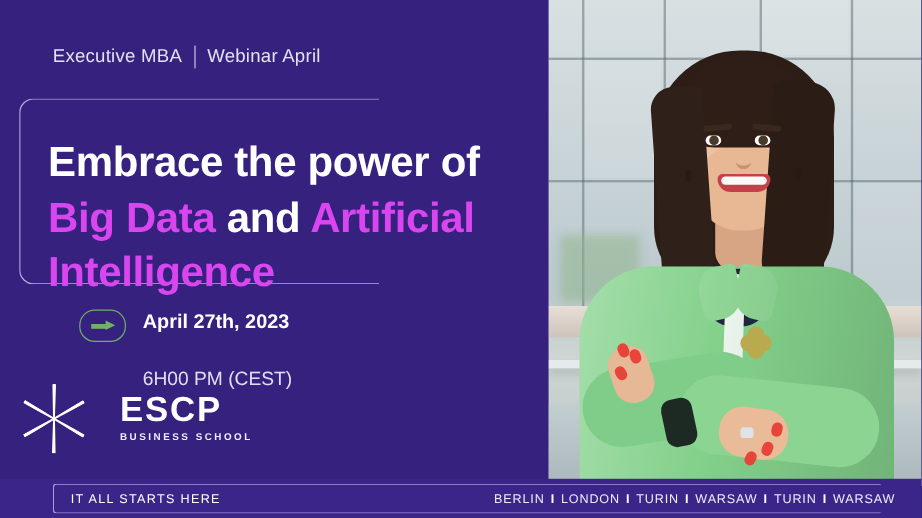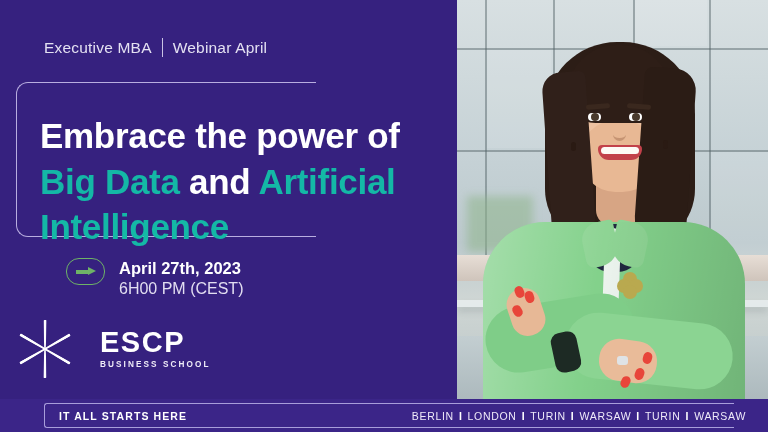--- a/index.html
+++ b/index.html
@@ -79,47 +79,47 @@
   .eyebrow{position:absolute;left:44px;top:38px;display:flex;align-items:flex-end;gap:10px;
            color:#e4e1f2;font-size:15.5px;letter-spacing:.2px;white-space:nowrap;}
   .eyebrow .rule{width:1px;height:19px;background:#c9c3e4;display:inline-block;}
 
   .bracket{position:absolute;left:16px;top:82px;width:300px;height:155px;
            border:1.6px solid #b9aee0;border-right:none;border-radius:12px 0 0 12px;
            box-sizing:border-box;}
 
   .headline{position:absolute;left:40px;top:92px;width:412px;
             font-size:35px;line-height:1.30;font-weight:bold;color:#ffffff;letter-spacing:-.3px;margin-top:21px;}
-  .hl-green{color:#14b8a6;}
+  .hl-green{color:#d946ef;}
 
   .datebox{position:absolute;left:66px;top:258px;display:flex;align-items:flex-start;gap:14px;}
   .arrowbadge{width:37px;height:25px;border:1.8px solid #6eb267;border-radius:13px;
               display:flex;align-items:center;justify-content:center;flex:0 0 auto;}
   .arrowglyph{position:relative;width:20px;height:9px;}
   .arrowglyph .shaft{position:absolute;left:0;top:2.5px;width:13px;height:4px;background:#6eb267;}
   .arrowglyph .head{position:absolute;right:0;top:0;width:0;height:0;
         border-top:4.5px solid transparent;border-bottom:4.5px solid transparent;border-left:8px solid #6eb267;}
   .dateline1{color:#ffffff;font-size:16.5px;font-weight:bold;line-height:1.25;}
-  .dateline2{color:#e2def1;font-size:16px;line-height:1.25;}
+  .dateline2{color:#e2def1;font-size:16px;line-height:1.25;margin-top:28px;}
 
   .logo{position:absolute;left:18px;top:320px;display:flex;align-items:center;gap:28px;}
   .logomark{position:relative;width:54px;height:58px;flex:0 0 auto;}
   .logomark span{position:absolute;left:50%;top:50%;width:3.4px;height:29px;background:#ffffff;
                  transform-origin:50% 0%;border-radius:2px 2px 1px 1px;
                  clip-path:polygon(28% 0,72% 0,100% 100%,0 100%);}
   .logotext{line-height:1;}
   .logotext .escp{color:#ffffff;font-size:29px;font-weight:bold;letter-spacing:1.5px;}
   .logotext .bs{color:#efecf8;font-size:8.2px;font-weight:bold;letter-spacing:2.1px;margin-top:4px;}
 
   
   .bottombar{position:absolute;left:0;bottom:0;width:768px;height:33px;background:#3b2588;}
   .tagbox{position:absolute;left:44px;top:4px;height:25px;padding:0 12px 0 14px;
           border:1.4px solid #a89ddb;border-right:none;border-radius:3px 0 0 3px;
           display:flex;align-items:center;box-sizing:border-box;width:690px;}
-  .tagline{color:#ffffff;font-size:10.5px;font-weight:bold;letter-spacing:1.1px;white-space:nowrap;text-align:center;}
+  .tagline{color:#ffffff;font-size:10.5px;font-weight:normal;letter-spacing:1.1px;white-space:nowrap;text-align:center;}
   .cities{position:absolute;right:22px;top:4px;height:25px;display:flex;align-items:center;gap:5px;
           color:#efeaf9;font-size:10.5px;letter-spacing:.7px;white-space:nowrap;}
   .cities .sep{font-weight:bold;color:#ffffff;}
 </style>
 </head>
 <body>
 
 <div class="canvas">
 
   <div class="photo">

